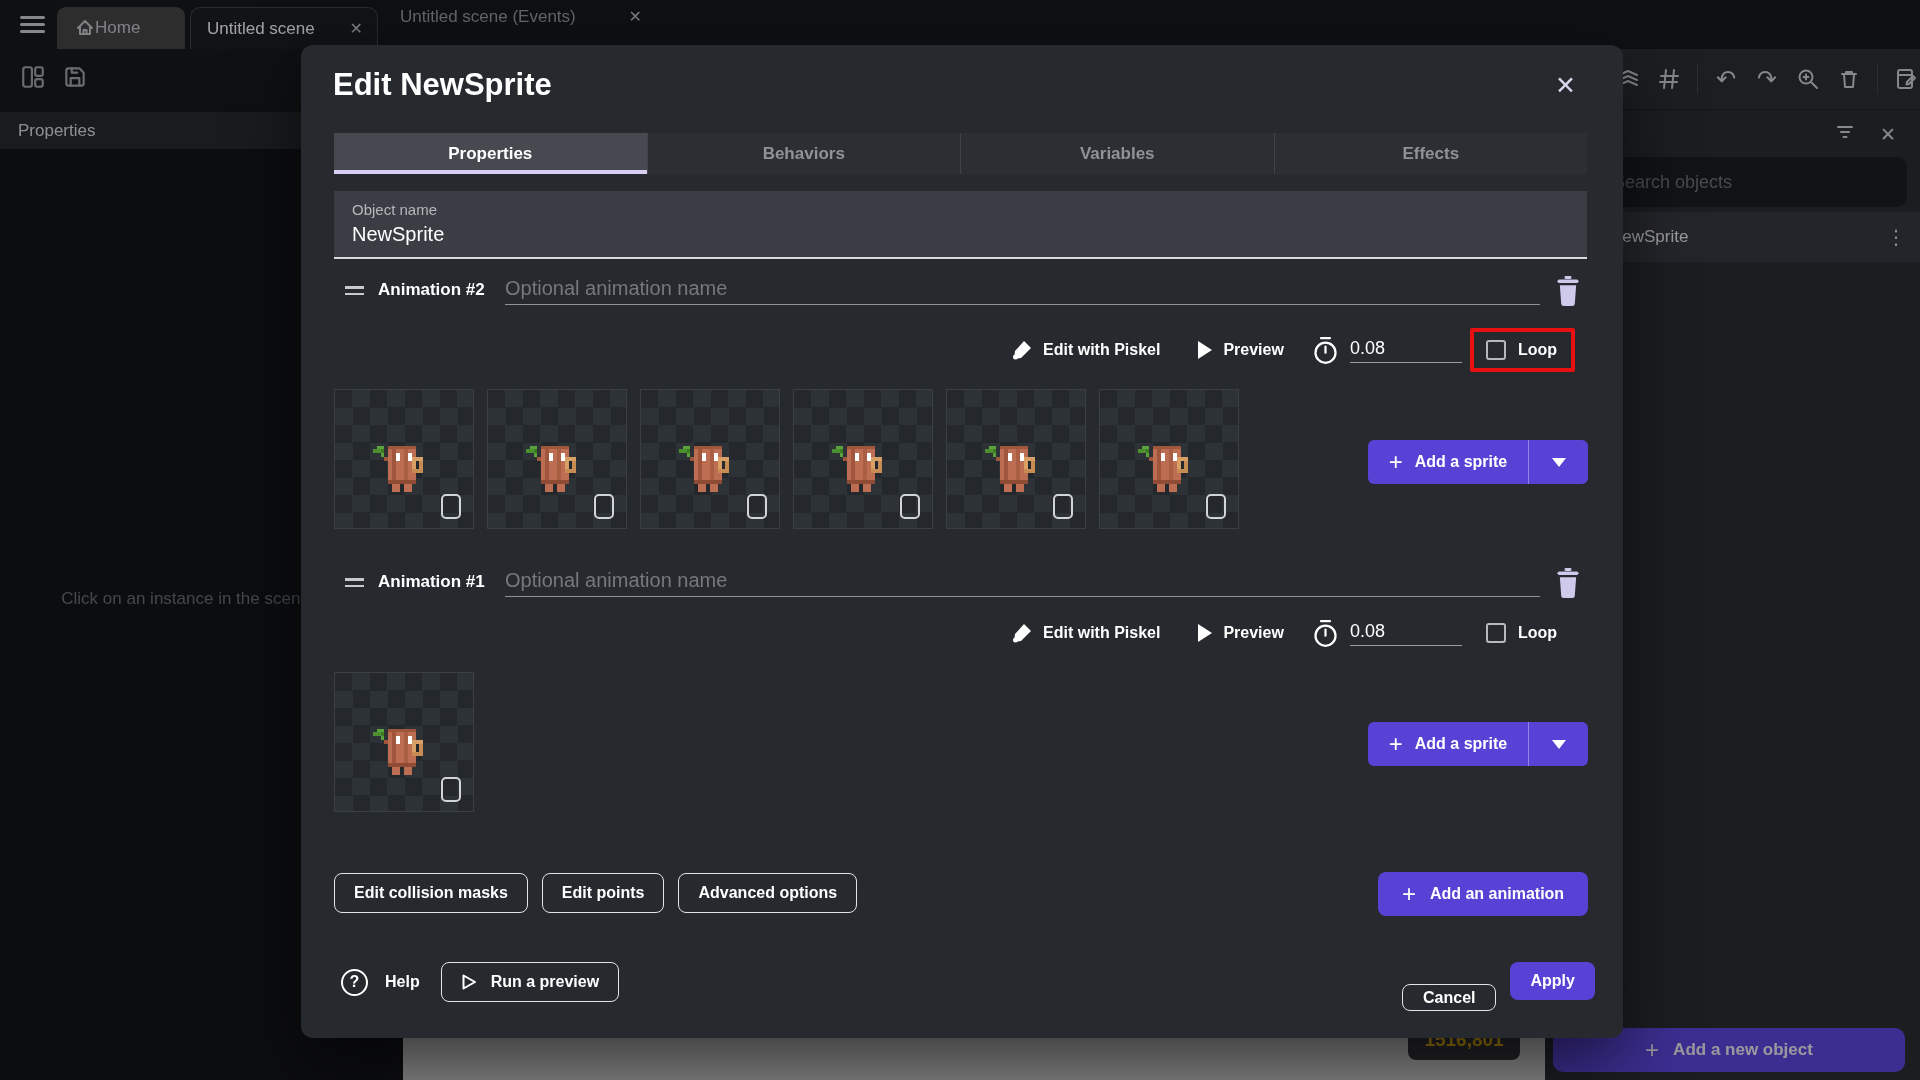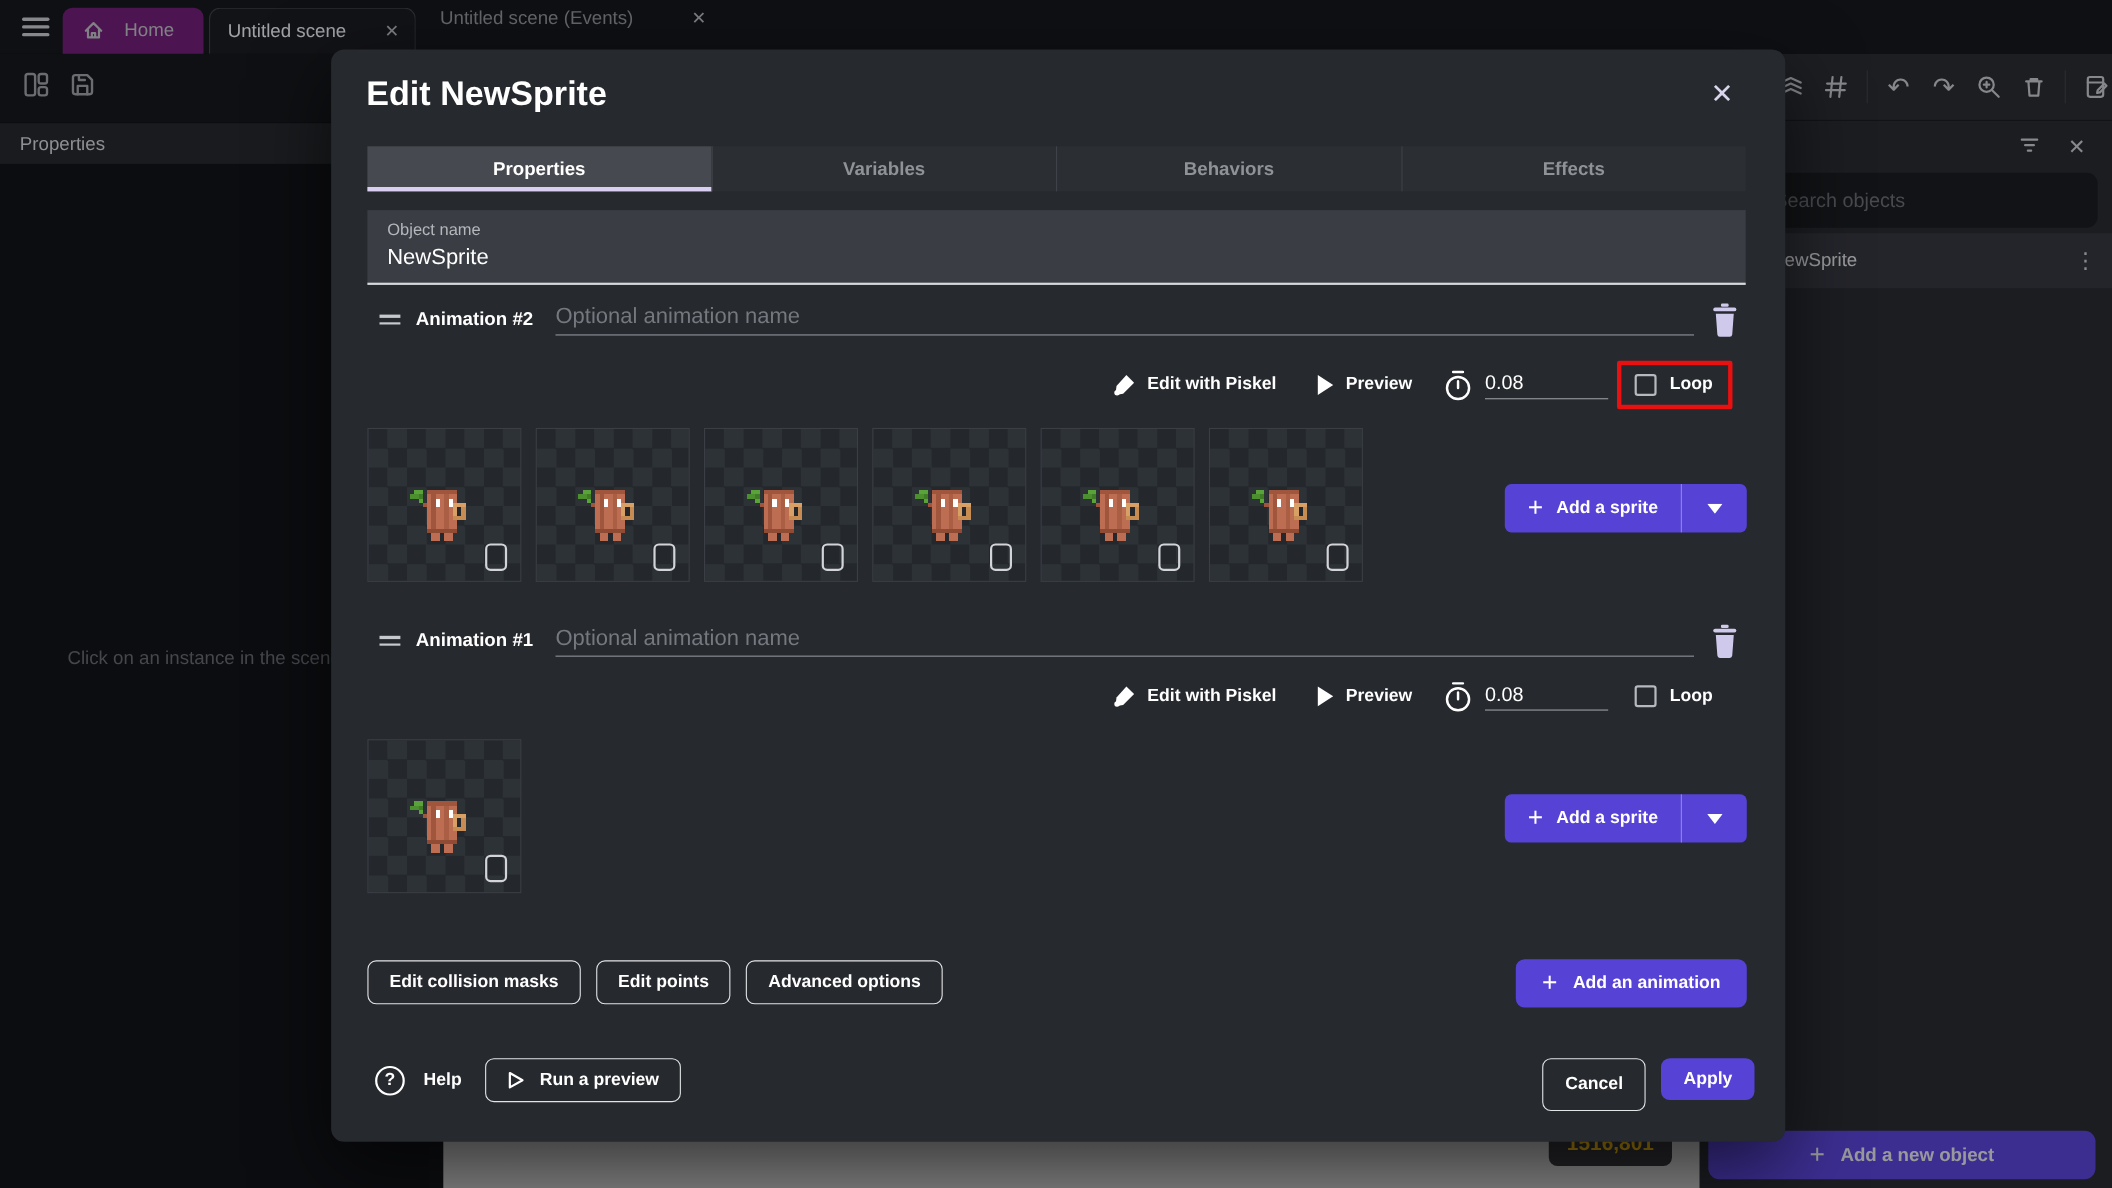--- a/index.html
+++ b/index.html
@@ -4,22 +4,22 @@
 <style>
   * { margin:0; padding:0; box-sizing:border-box; }
   html,body { width:1920px; height:1080px; background:#0f1114; overflow:hidden;
               font-family:"Liberation Sans","DejaVu Sans",sans-serif; }
   .abs { position:absolute; }
 
   
   #topbar { position:absolute; left:0; top:0; width:1920px; height:49px; background:#121519; z-index:1; }
   .hamburger { position:absolute; left:20px; top:16px; width:25px; height:17px; cursor:pointer; }
   .hamburger i { display:block; height:2.5px; background:#c8cacd; margin-bottom:4.5px; border-radius:2px; }
-  .tab-home { position:absolute; left:57px; top:7px; width:128px; height:42px; background:#701a75;
-              border-radius:9px 9px 0 0; display:flex; align-items:center; gap:18px; padding-left:18px;
+  .tab-home { position:absolute; left:57px; top:7px; width:128px; height:42px; background:#404040;
+              border-radius:9px 9px 0 0; display:flex; align-items:center; gap:0; padding-left:18px;
               color:#bdc0c4; font-size:17px; }
   .tab-active { position:absolute; left:190px; top:7px; width:188px; height:42px; background:#17191d;
                 border:1px solid #3c4045; border-bottom:none; border-radius:10px 10px 0 0;
                 display:flex; align-items:center; justify-content:space-between; padding:0 14px 0 16px;
                 color:#f1f2f3; font-size:17px; }
   .tab-inactive { position:absolute; left:380px; top:7px; width:278px; height:42px;
                   display:flex; align-items:flex-start; justify-content:space-between; padding:0 16px 0 20px;
                   color:#94969a; font-size:17px; }
   .tab-x { color:#b9bbbe; font-size:16px; cursor:pointer; }
 
@@ -117,21 +117,21 @@
                  font-weight:700; font-size:16px; height:40px; padding:0 19px; display:flex; align-items:center;
                  gap:14px; cursor:pointer; font-family:inherit; }
   .m-footer { position:absolute; left:33px; top:828px; display:flex; gap:14px; }
   .add-anim { position:absolute; left:1077px; top:827px; width:210px; height:44px; border-radius:8px;
               justify-content:center; gap:14px; display:flex; align-items:center; }
   .help-row { position:absolute; left:40px; top:915px; height:44px; display:flex; align-items:center; gap:17px; }
   .help-circle { width:27px; height:27px; border:2.5px solid #ffffff; border-radius:50%; color:#fff;
                  display:flex; align-items:center; justify-content:center; font-size:16px; font-weight:700; cursor:pointer; }
   .help-label { color:#fff; font-size:16px; font-weight:700; margin-right:4px; }
   .m-actions { position:absolute; top:917px; left:1101px; display:flex; gap:14px; }
-  .btn-cancel { height:48px; padding:0 20px; }
+  .btn-cancel { height:27px; padding:0 20px;margin-top:22px; }
   .btn-apply { height:38px; padding:0 20px; border-radius:8px; justify-content:center; }
 
   svg.icon { stroke:currentColor; fill:none; stroke-width:2; stroke-linecap:round; stroke-linejoin:round; }
 </style>
 </head>
 <body>
 
 <div id="topbar">
   <div class="hamburger">
       <i></i>
@@ -235,22 +235,22 @@
 </div>
 
 <div id="overlay"></div>
 
 <div id="modal">
   <div class="m-title">Edit NewSprite</div>
   <div class="m-close">✕</div>
 
   <div class="m-tabs">
     <div class="mtab active">Properties</div>
+    <div class="mtab">Behaviors</div>
     <div class="mtab">Variables</div>
-    <div class="mtab">Behaviors</div>
     <div class="mtab">Effects</div>
   </div>
 
   <div class="objname-panel">
     <div class="objname-label">Object name</div>
     <div class="objname-value">NewSprite</div>
   </div>
 
   <div class="anim-head" style="top:228px">
     <div class="drag-handle">

